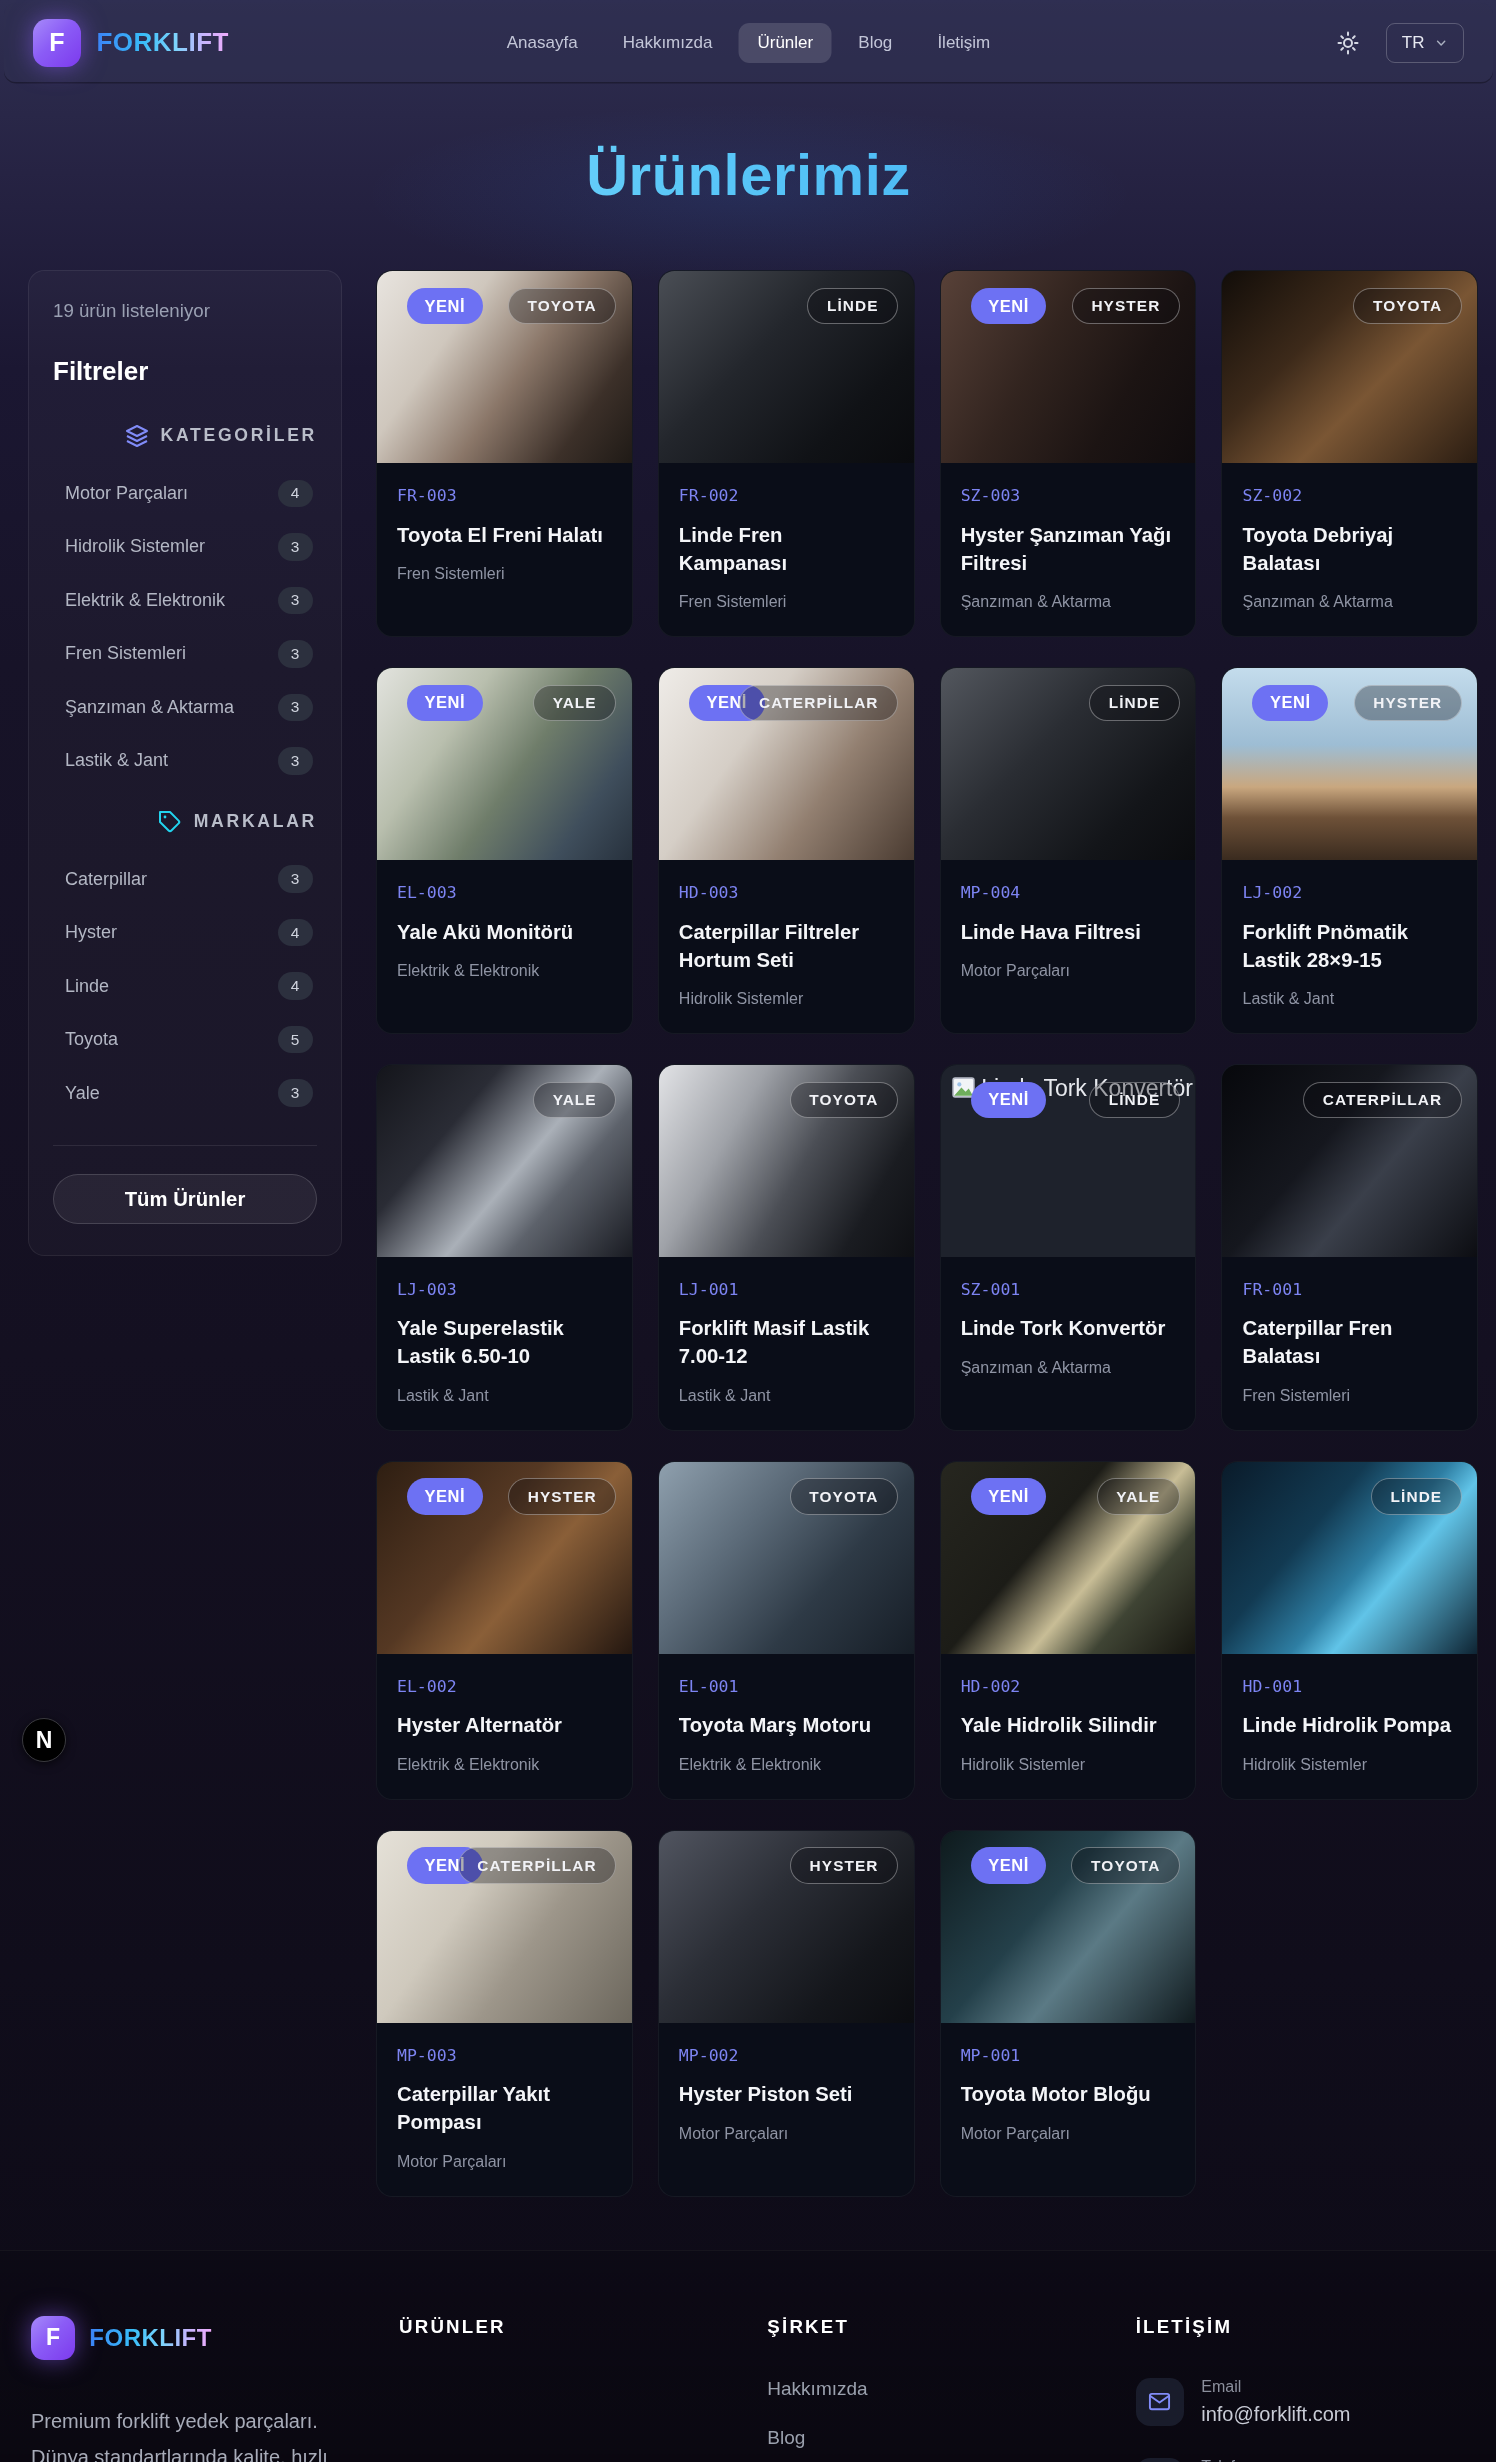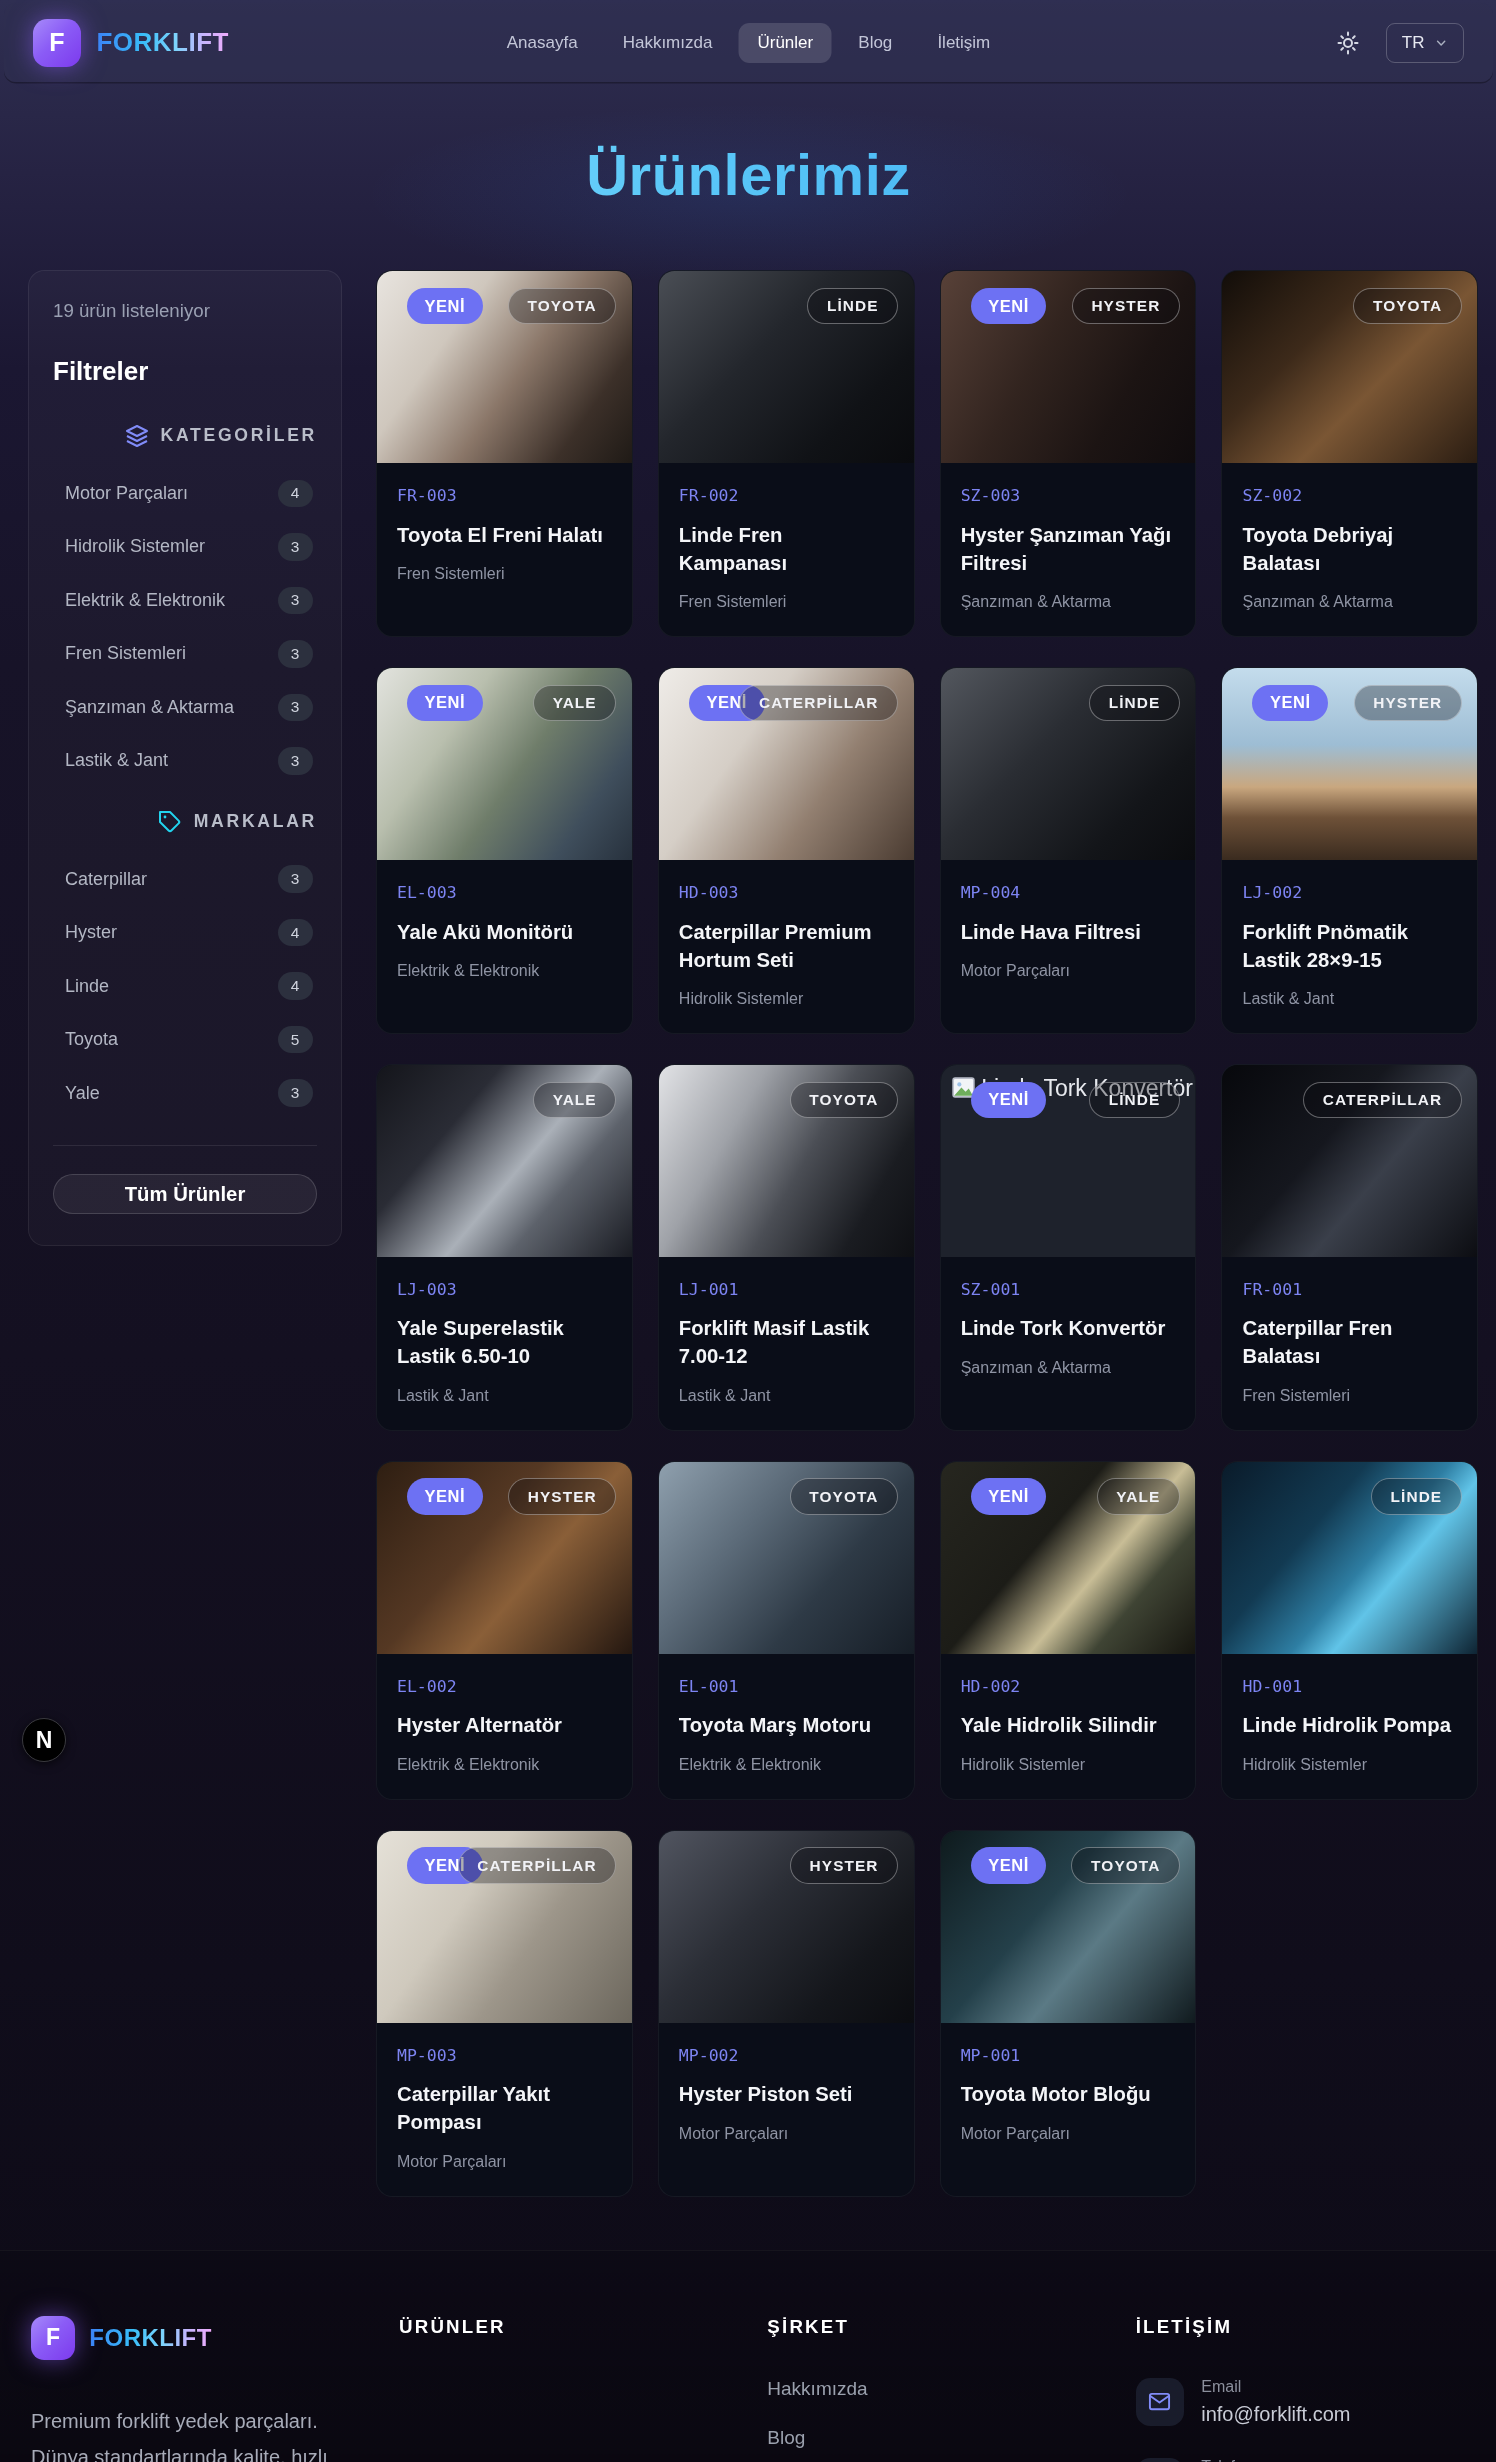--- a/index.html
+++ b/index.html
@@ -65,21 +65,21 @@
   .filter-list { list-style:none; margin-bottom:22px; }
   .filter-item { display:flex; align-items:center; justify-content:space-between; padding:13px 4.4px 13px 12px; cursor:pointer; border-radius:8.8px; }
   .filter-item .flabel { font-size:18px; color:#b3b7c4; }
   .fcount {
     min-width:35px; height:27.5px; padding:0 10px; border-radius:14.3px;
     background:#2c303e; color:#d0d4de; font-size:15.4px;
     display:flex; align-items:center; justify-content:center;
   }
   .side-divider { border:none; border-top:1.1px solid rgba(255,255,255,0.09); margin:25px 0 28.6px; }
   .all-products-btn {
-    width:100%; height:40px; border-radius:27.5px; border:1.1px solid rgba(255,255,255,0.15);
+    width:100%; height:50px; border-radius:27.5px; border:1.1px solid rgba(255,255,255,0.15);
     background:rgba(255,255,255,0.06); color:#fff; font-size:20.3px; font-weight:700;
     font-family:"Liberation Sans",sans-serif; cursor:pointer;
   }
   
   .grid { flex:1; display:grid; grid-template-columns:repeat(4,1fr); column-gap:25px; row-gap:30px; }
   .card {
     background:#0a0d18; border:0.5px solid rgba(255,255,255,0.05);
     border-radius:16.5px; overflow:hidden; display:flex; flex-direction:column; cursor:pointer;
   }
   .card-img { height:192px; position:relative; flex:0 0 192px; background:#1e222c; }
@@ -344,21 +344,21 @@
       </article>
 
       <article class="card">
         <div class="card-img" style="background: linear-gradient(125deg, rgb(239, 236, 232) 0%, rgb(213, 206, 198) 35%, rgb(146, 127, 112) 65%, rgb(74, 59, 49) 100%);">
           <span class="badge-new">YENİ</span>
           <span class="badge-brand">CATERPİLLAR</span>
 
         </div>
         <div class="card-body">
           <div class="p-code">HD-003</div>
-          <div class="p-name">Caterpillar Premium Hortum Seti</div>
+          <div class="p-name">Caterpillar Filtreler Hortum Seti</div>
           <div class="p-cat">Hidrolik Sistemler</div>
         </div>
       </article>
 
       <article class="card">
         <div class="card-img" style="background: linear-gradient(135deg, rgb(83, 87, 94) 0%, rgb(42, 45, 51) 40%, rgb(19, 21, 25) 75%, rgb(11, 12, 15) 100%);">
 
           <span class="badge-brand">LİNDE</span>
 
         </div>

